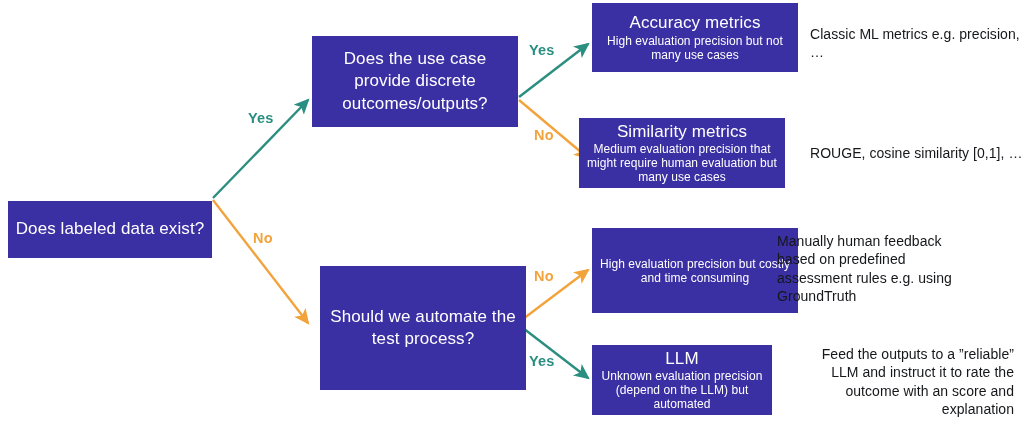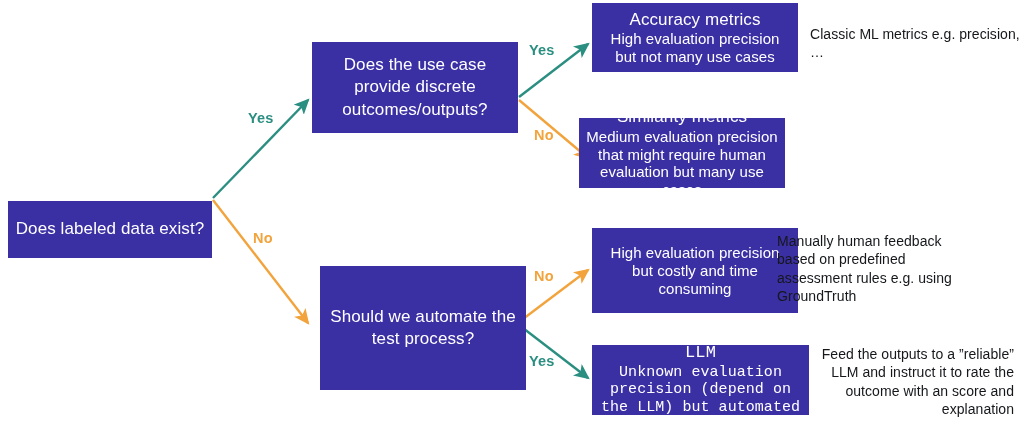--- a/index.html
+++ b/index.html
@@ -37,21 +37,21 @@
     box-sizing: border-box;
     padding: 16px 6px;
   }
   .node .title {
     font-size: 17px;
     line-height: 1.15;
     font-weight: 400;
     letter-spacing: 0.1px;
   }
   .node .subtitle {
-    font-size: 15px;
+    font-size: 12px;
     line-height: 1.18;
     font-weight: 400;
     margin-top: 1px;
     letter-spacing: 0.05px;
   }
   .node.decision .title {
     font-size: 17px;
     line-height: 1.3;
   }
   .edge-label {
@@ -94,21 +94,21 @@
 
     <line x1="519" y1="322" x2="588" y2="270" stroke="#f2a33c" stroke-width="2.4" marker-end="url(#arrow-orange)"></line>
 
     <line x1="519" y1="325" x2="588" y2="378" stroke="#2a8e80" stroke-width="2.4" marker-end="url(#arrow-teal)"></line>
   </svg>
 
   <div class="node decision" style="left:8px; top:170px; width:204px; height:57px;margin-top:31px;">
     <div class="title">Does labeled data exist?</div>
   </div>
 
-  <div class="node decision" style="left:312px; top:42px; width:206px; height:91px;">
+  <div class="node decision" style="left:312px; top:36px; width:206px; height:91px;">
     <div class="title">Does the use case provide discrete outcomes/outputs?</div>
   </div>
 
   <div class="node decision" style="left:320px; top:266px; width:206px; height:124px;">
     <div class="title">Should we automate the test process?</div>
   </div>
 
   <div class="node outcome" style="left:592px; top:3px; width:206px; height:69px;">
     <div class="title">Accuracy metrics</div>
     <div class="subtitle">High evaluation precision but not many use cases</div>
@@ -116,37 +116,38 @@
 
   <div class="node outcome" style="left:579px; top:118px; width:206px; height:70px;">
     <div class="title">Similarity metrics</div>
     <div class="subtitle">Medium evaluation precision that might require human evaluation but many use cases</div>
   </div>
 
   <div class="node outcome" style="left:592px; top:228px; width:206px; height:85px;">
     <div class="subtitle">High evaluation precision but costly and time consuming</div>
   </div>
 
-  <div class="node outcome" style="left:592px; top:345px; width:217px; height:70px;font-family:Liberation Mono, monospace;">
+  <div class="node outcome" style="left:592px; top:345px; width:180px; height:70px;">
     <div class="title">LLM</div>
     <div class="subtitle">Unknown evaluation precision (depend on the LLM) but automated</div>
   </div>
 
   <div class="edge-label" style="left:248px; top:110px; color:#2a8e80;">Yes</div>
 
   <div class="edge-label" style="left:253px; top:230px; color:#f2a33c;">No</div>
 
   <div class="edge-label" style="left:529px; top:42px; color:#2a8e80;">Yes</div>
 
   <div class="edge-label" style="left:534px; top:127px; color:#f2a33c;">No</div>
 
   <div class="edge-label" style="left:534px; top:268px; color:#f2a33c;">No</div>
 
   <div class="edge-label" style="left:529px; top:353px; color:#2a8e80;">Yes</div>
 
   <div class="annotation" style="left:810px; top:25px; width:210px;">Classic ML metrics e.g. precision, …</div>
 
+  <div class="annotation" style="left:810px; top:144px; width:214px;">ROUGE, cosine similarity [0,1], …</div>
 
   <div class="annotation" style="left:777px; top:232px; width:200px;">Manually human feedback based on predefined assessment rules e.g. using GroundTruth</div>
 
   <div class="annotation" style="left:810px; top:345px; width:204px;text-align:right;">Feed the outputs to a ”reliable” LLM and instruct it to rate the outcome with an score and explanation</div>
 
 </div>
 
 </body></html>

